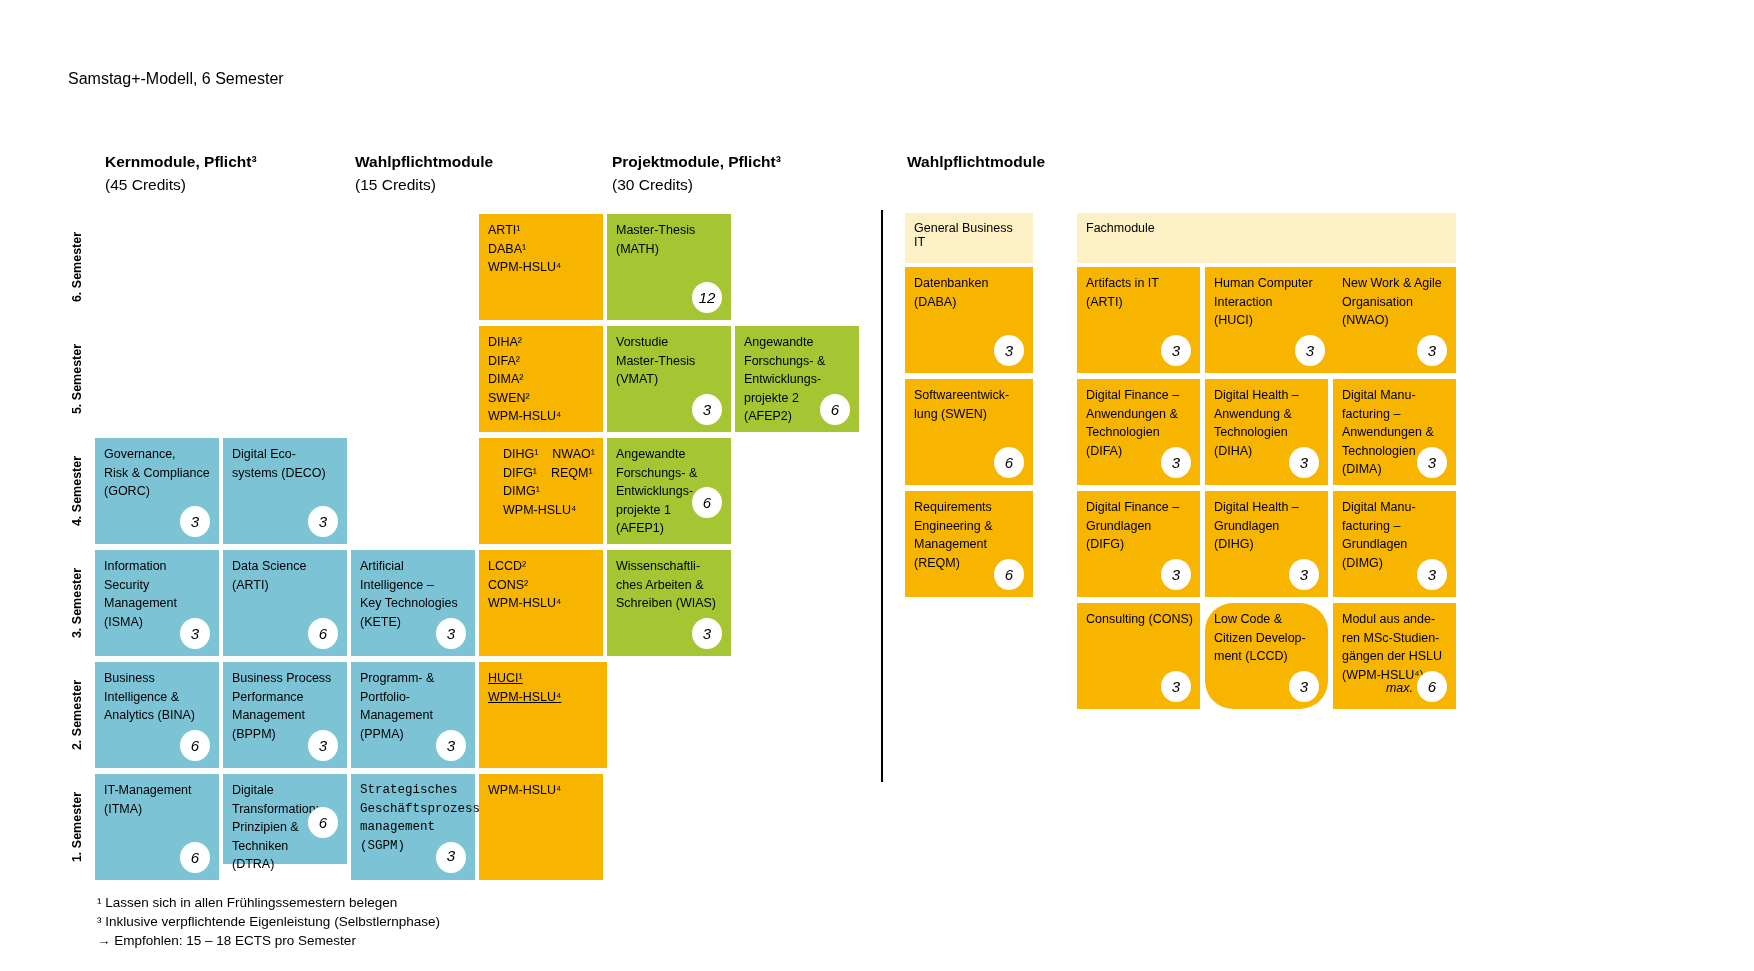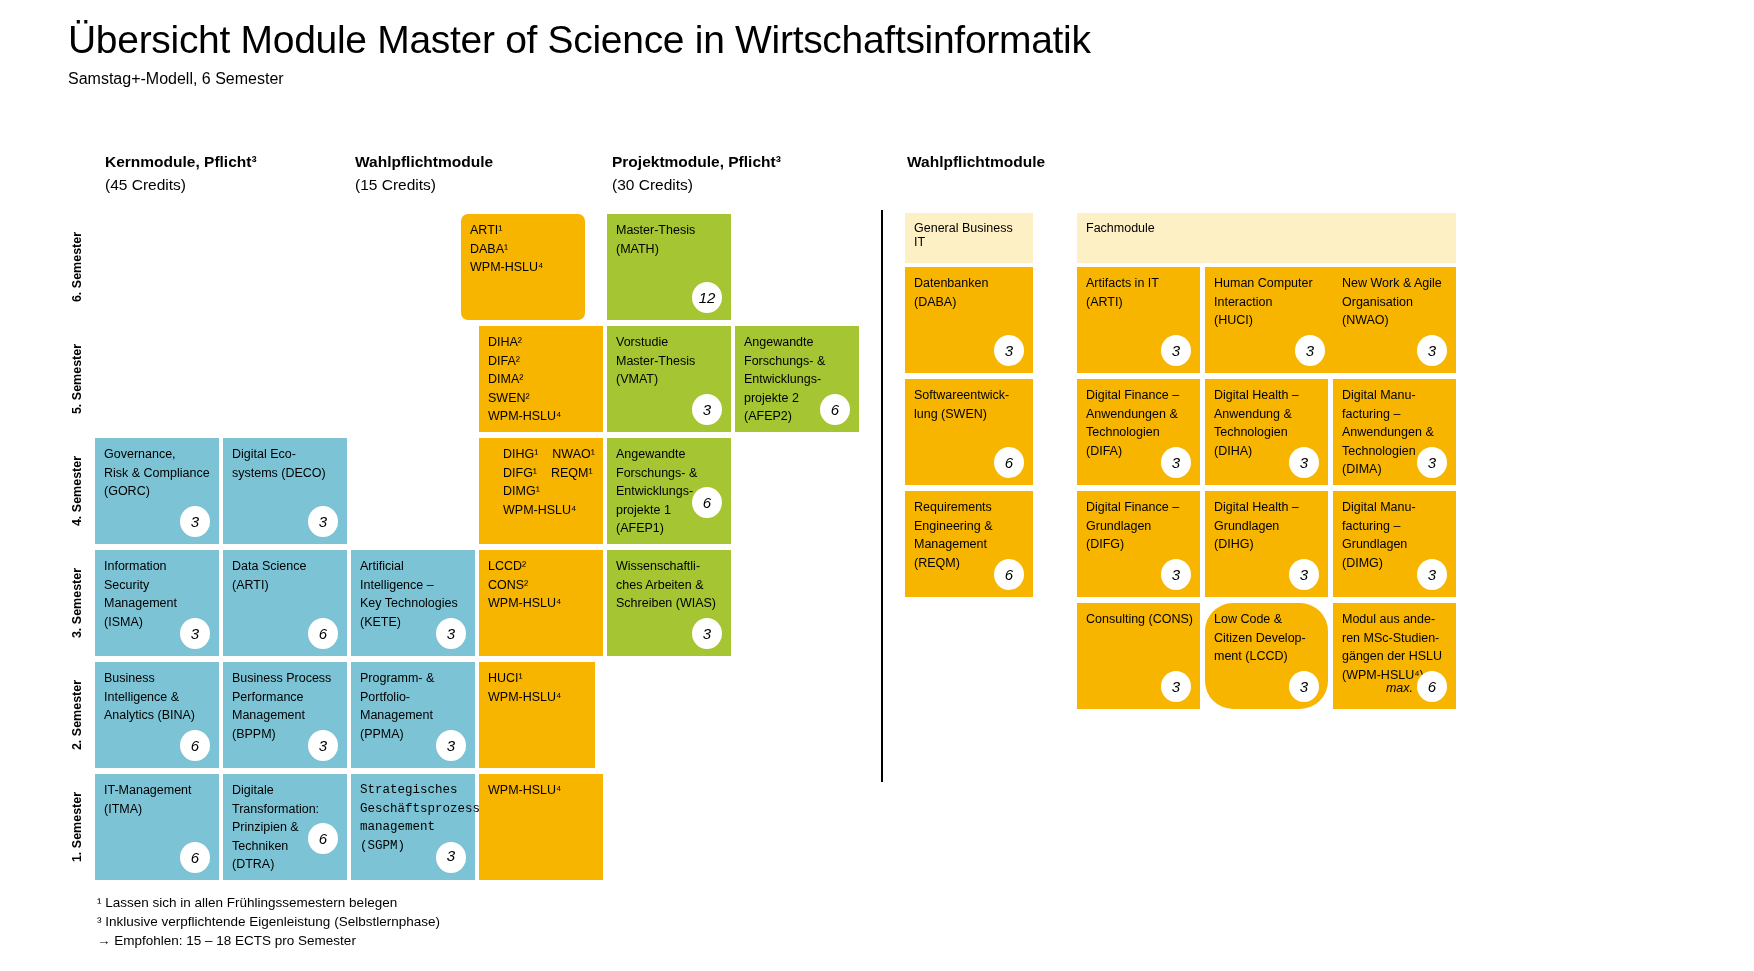--- a/index.html
+++ b/index.html
@@ -39,21 +39,20 @@
   .fn{position:absolute;font-size:13.5px;}
   .fn div{line-height:19px;}
   .fn-left{left:97px;top:893px;}
   .fn-right{left:465px;top:893px;}
 </style>
 </head>
 <body>
 
 <div class="page">
 
-  <div class="title">Übersicht Module Master of Science in Wirtschaftsinformatik</div>
   <div class="subtitle">Samstag+-Modell, 6 Semester</div>
 
   <div class="hdr hdr-1">
     <div class="t">Kernmodule, Pflicht³</div>
     <div class="s">(45 Credits)</div>
   </div>
   <div class="hdr hdr-2">
     <div class="t">Wahlpflichtmodule</div>
     <div class="s">(15 Credits)</div>
   </div>
@@ -67,21 +66,21 @@
 
   <div id="sem-labels">
       <div class="sem-label" style="left: 24px; top: 259px;">6. Semester</div>
       <div class="sem-label" style="left: 24px; top: 371px;">5. Semester</div>
       <div class="sem-label" style="left: 24px; top: 483px;">4. Semester</div>
       <div class="sem-label" style="left: 24px; top: 595px;">3. Semester</div>
       <div class="sem-label" style="left: 24px; top: 707px;">2. Semester</div>
       <div class="sem-label" style="left: 24px; top: 819px;">1. Semester</div>
     </div>
   <div id="left-grid">
-      <div class="box elective" style="left: 461px; top: 214px; width: 124px; height: 106px; border-radius: 7px;">
+      <div class="box elective" style="left: 479px; top: 214px; width: 124px; height: 106px;">
         <div class="line">ARTI¹</div>
         <div class="line">DABA¹</div>
         <div class="line">WPM-HSLU⁴</div>
       </div>
       <div class="box project" style="left: 607px; top: 214px; width: 124px; height: 106px;">
         <div class="line">Master-Thesis</div>
         <div class="line">(MATH)</div>
         <div class="badge">12</div>
       </div>
       <div class="box elective" style="left: 479px; top: 326px; width: 124px; height: 106px;">
@@ -173,30 +172,30 @@
         <div class="line">(BPPM)</div>
         <div class="badge">3</div>
       </div>
       <div class="box core" style="left: 351px; top: 662px; width: 124px; height: 106px;">
         <div class="line">Programm- &amp;</div>
         <div class="line">Portfolio-</div>
         <div class="line">Management</div>
         <div class="line">(PPMA)</div>
         <div class="badge">3</div>
       </div>
-      <div class="box elective" style="left: 479px; top: 662px; width: 116px; height: 106px;">
+      <div class="box elective" style="left: 479px; top: 662px; width: 128px; height: 106px; text-decoration: underline;">
         <div class="line">HUCI¹</div>
         <div class="line">WPM-HSLU⁴</div>
       </div>
       <div class="box core" style="left: 95px; top: 774px; width: 124px; height: 106px;">
         <div class="line">IT-Management</div>
         <div class="line">(ITMA)</div>
         <div class="badge">6</div>
       </div>
-      <div class="box core" style="left: 223px; top: 774px; width: 124px; height: 106px;">
+      <div class="box core" style="left: 223px; top: 774px; width: 124px; height: 90px;">
         <div class="line">Digitale</div>
         <div class="line">Transformation:</div>
         <div class="line">Prinzipien &amp;</div>
         <div class="line">Techniken</div>
         <div class="line">(DTRA)</div>
         <div class="badge raised">6</div>
       </div>
       <div class="box core" style="left: 351px; top: 774px; width: 124px; height: 106px; font-family: Liberation Mono, monospace;">
         <div class="line">Strategisches</div>
         <div class="line">Geschäftsprozess-</div>

